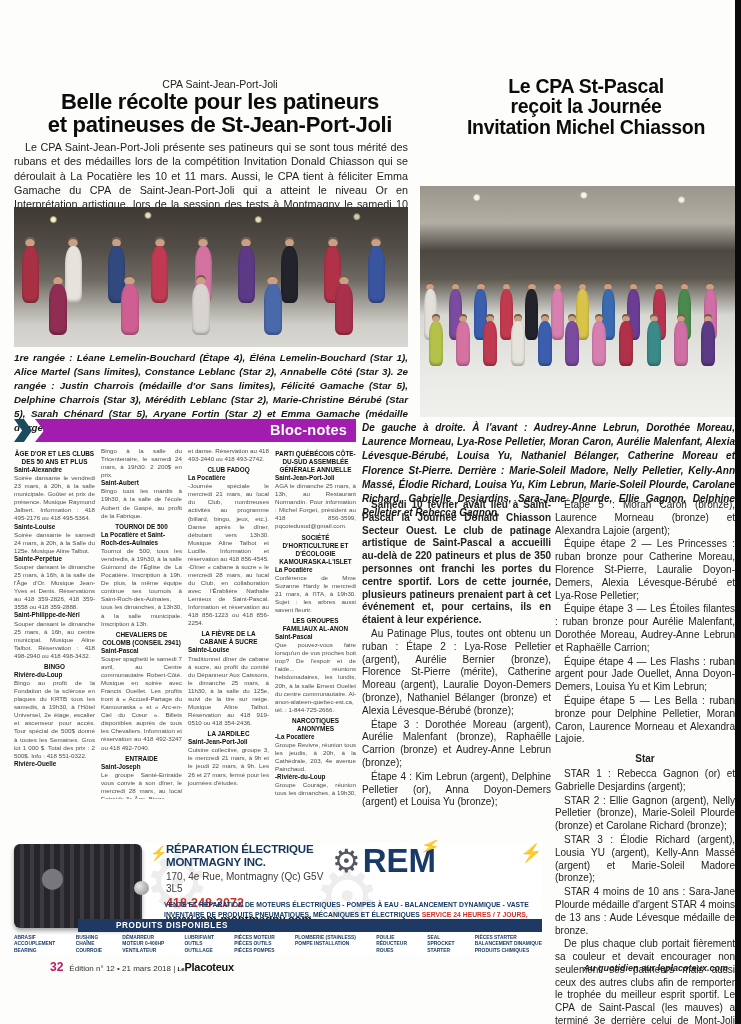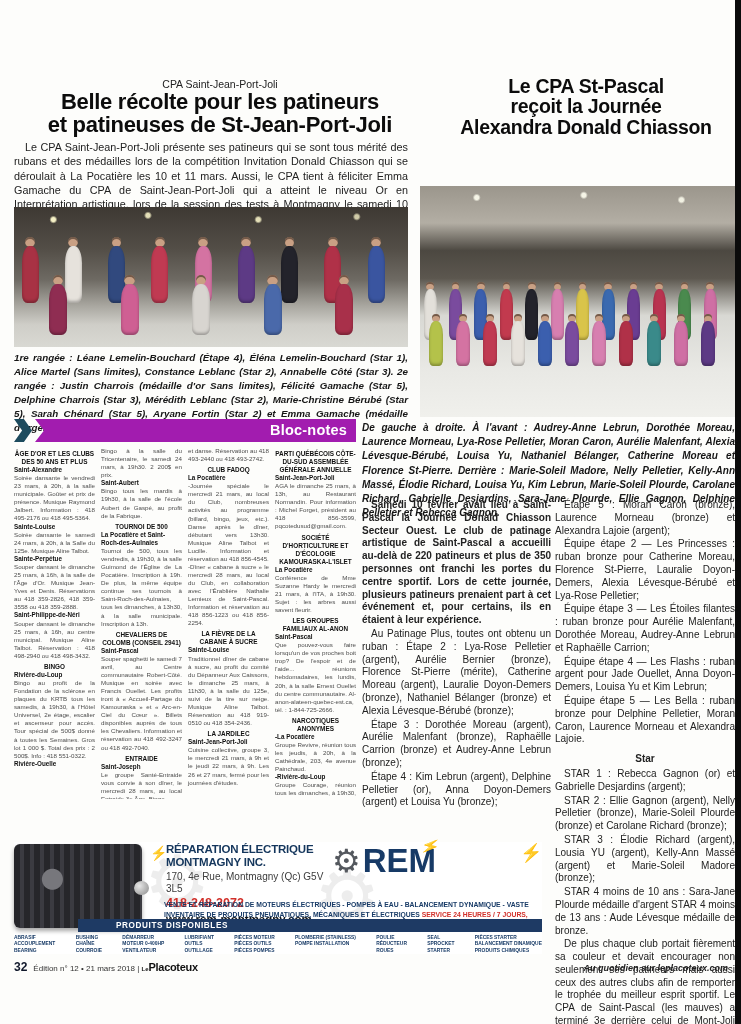--- a/index.html
+++ b/index.html
@@ -80,21 +80,21 @@
             font-size:6.8px;line-height:1.4;color:#173a66;}
   .services .red{color:#d1302a;}
   .prod-bar{position:absolute;left:64px;top:77px;width:464px;height:13px;background:#1e3a64;
             display:flex;align-items:center;padding-left:38px;box-sizing:border-box;}
   .prod-bar span{color:#fff;font-weight:bold;font-size:8.2px;letter-spacing:.6px;}
   .prods{position:absolute;left:0;top:93px;width:528px;display:flex;justify-content:space-between;}
   .prod-col{flex:0 0 auto;font-size:4.9px;font-weight:bold;color:#173a66;line-height:1.3;
             text-transform:uppercase;white-space:nowrap;}
   
   .footer{left:14px;top:957px;width:714px;display:flex;justify-content:space-between;align-items:baseline;}
-  .f-num{font-weight:bold;font-size:12px;color:#0f172a;}
+  .f-num{font-weight:bold;font-size:12px;color:#be185d;margin-left:36px;}
   .f-ed{font-size:8px;color:#333;margin-left:6px;}
   .f-le{font-size:6px;font-weight:bold;color:#111;}
   .f-brand{font-size:11px;font-weight:bold;color:#111;letter-spacing:-.3px;}
   .f-right{font-style:italic;font-weight:bold;font-size:9px;color:#222;text-align:right;}
   .edge{right:0;top:0;width:6px;height:1024px;background:#0b0b0b;}
 </style>
 </head>
 <body>
 
 <div class="abs kicker">CPA Saint-Jean-Port-Joli</div>
@@ -226,21 +226,21 @@
       <div class="bn-p">-La Pocatière</div>
       <div class="bn-b">Groupe Revivre, réunion tous les jeudis, à 20h, à la Cathédrale, 203, 4e avenue Painchaud.</div>
       <div class="bn-p">-Rivière-du-Loup</div>
       <div class="bn-b">Groupe Courage, réunion tous les dimanches, à 19h30, à l'Unité Domrémy, 4 rue de Gaspé.</div>
     </div>
   </div>
 
 <div class="abs headline-right">
   <div>Le CPA St-Pascal</div>
   <div>reçoit la Journée</div>
-  <div>Alexandra Donald Chiasson</div>
+  <div>Invitation Michel Chiasson</div>
 </div>
 <div class="abs photo" id="photo-right">
     <div class="fig" style="left: 3.5px; top: 96px; width: 13px; height: 58px;">
       <div class="fig-head"></div>
       <div class="fig-body" style="background: rgb(227, 224, 218);"></div>
     </div>
     <div class="fig" style="left: 28.9545px; top: 96px; width: 13px; height: 58px;">
       <div class="fig-head"></div>
       <div class="fig-body" style="background: rgb(122, 75, 158);"></div>
     </div>

